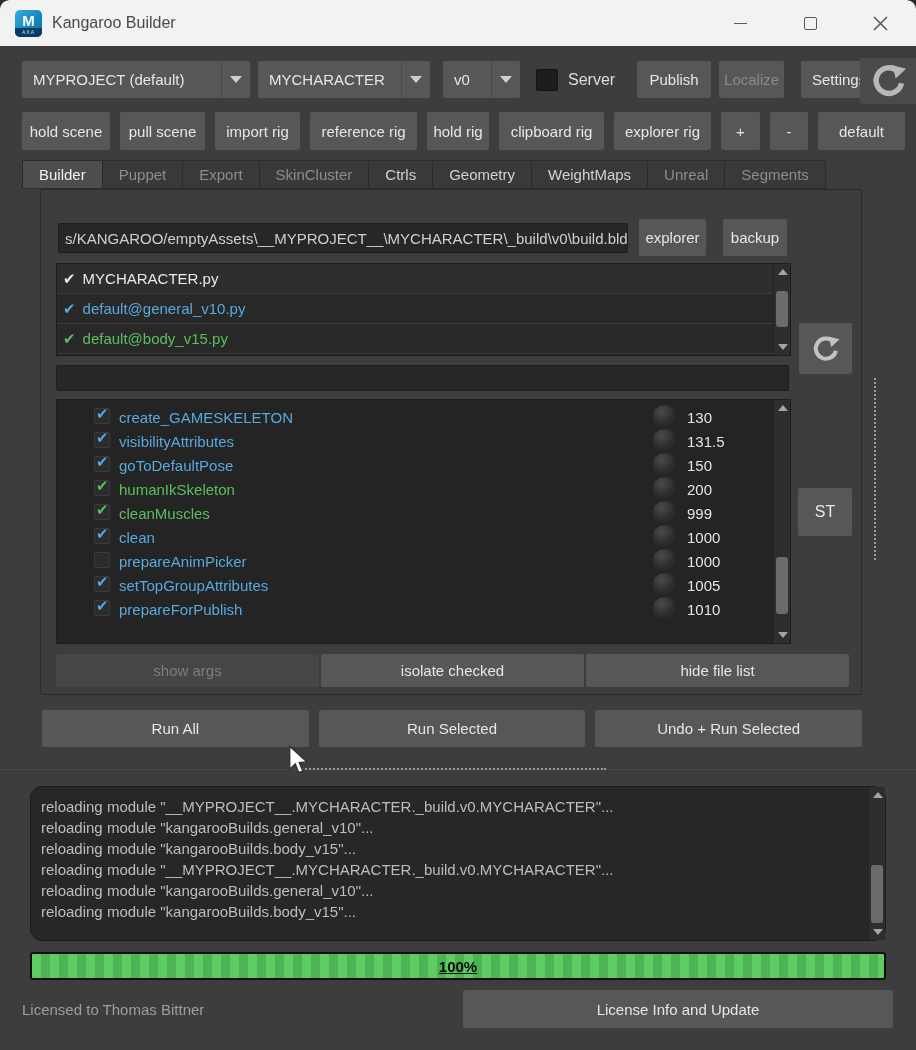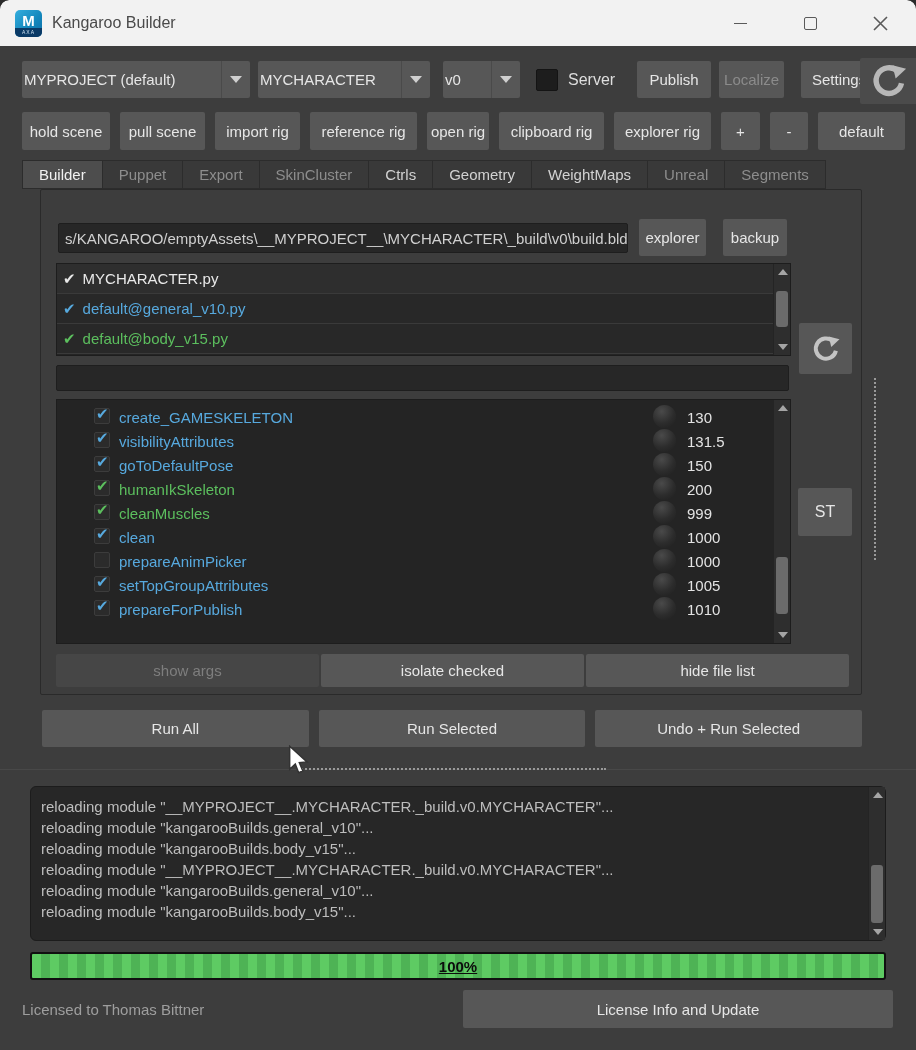--- a/index.html
+++ b/index.html
@@ -19,21 +19,21 @@
   .wbtn{position:absolute;top:7px;width:46px;height:32px;display:flex;align-items:center;justify-content:center;}
   .wbtn-min{left:717px;} .wbtn-max{left:787px;} .wbtn-close{left:857px;}
   .glyph-min{width:13px;height:0;border-top:1.6px solid #5a5a5a;}
   .glyph-max{width:11px;height:11px;border:1.6px solid #5a5a5a;border-radius:2px;}
   
   .btn{background:#575757;color:#e6e6e6;font-size:15px;border-radius:2px;
        display:flex;align-items:center;justify-content:center;box-sizing:border-box;}
   
   .row1{position:absolute;top:61px;left:22px;height:37px;display:flex;align-items:center;gap:8px;}
   .combo{height:37px;background:#575757;border-radius:2px;display:flex;align-items:center;box-sizing:border-box;}
-  .combo .val{flex:1;padding-left:2px;color:#e6e6e6;font-size:15px;white-space:nowrap;overflow:hidden;}
+  .combo .val{flex:1;padding-left:11px;color:#e6e6e6;font-size:15px;white-space:nowrap;overflow:hidden;}
   .combo .arrow{width:28px;height:100%;border-left:1px solid #4a4a4a;display:flex;align-items:center;justify-content:center;}
   .tri-down{width:0;height:0;border-left:6px solid transparent;border-right:6px solid transparent;border-top:7px solid #cfcfcf;}
   .checkbox{width:20px;height:20px;background:#1d1d1d;border:1px solid #141414;border-radius:2px;margin-left:8px;}
   .srvlabel{color:#dedede;font-size:16px;margin-left:2px;}
   
   .row2{position:absolute;top:112px;left:22px;height:38px;display:flex;gap:10px;}
   .row2 .btn{height:38px;}
   
   .tabbar{position:absolute;top:160px;left:22px;height:29px;display:flex;}
   .tab{height:29px;padding:0 16px;display:flex;align-items:center;background:#393939;
@@ -91,21 +91,21 @@
   .btn.disabled{background:#464646;color:#7e7e7e;}
   
   .runrow{position:absolute;top:710px;left:42px;width:820px;height:37px;display:flex;gap:10px;}
   .runrow .btn{flex:1;height:37px;}
   
   .vsplit{position:absolute;top:378px;left:874px;height:182px;width:0;border-left:2px dotted #9a9a9a;}
   .hsplit-line{position:absolute;top:769px;left:0;width:916px;height:1px;background:#484848;}
   .hsplit-dots{position:absolute;top:768px;left:298px;width:308px;height:0;border-top:2px dotted #9a9a9a;}
   
   .log{position:absolute;top:786px;left:30px;width:856px;height:155px;background:#272727;
-       border:1px solid #1c1c1c;border-radius:6px;box-sizing:border-box;}
+       border:1px solid #1c1c1c;border-radius:12px;box-sizing:border-box;}
   .log-lines{position:absolute;top:9px;left:10px;right:20px;}
   .log-line{color:#bdbdbd;font-size:15px;line-height:21px;white-space:nowrap;overflow:hidden;}
   
   .progress{position:absolute;top:952px;left:30px;width:856px;height:28px;border:2px solid #101010;
        border-radius:3px;box-sizing:border-box;
        background:repeating-linear-gradient(90deg,#5ecb63 0 9px,#4eb355 9px 18px);
        display:flex;align-items:center;justify-content:center;}
   .progress .ptext{color:#0c0c0c;font-weight:bold;font-size:15px;text-decoration:underline;}
   
   .license-text{position:absolute;top:1001px;left:22px;color:#9e9e9e;font-size:15px;}
@@ -185,21 +185,21 @@
     <div class="btn" style="width:85px">
         <span>pull scene</span>
       </div>
     <div class="btn" style="width:85px">
         <span>import rig</span>
       </div>
     <div class="btn" style="width:107px">
         <span>reference rig</span>
       </div>
     <div class="btn" style="width:62px">
-        <span>open rig</span>
+        <span>hold rig</span>
       </div>
     <div class="btn" style="width:105px">
         <span>clipboard rig</span>
       </div>
     <div class="btn" style="width:97px">
         <span>explorer rig</span>
       </div>
     <div class="btn" style="width:39px">
         <span>+</span>
       </div>

